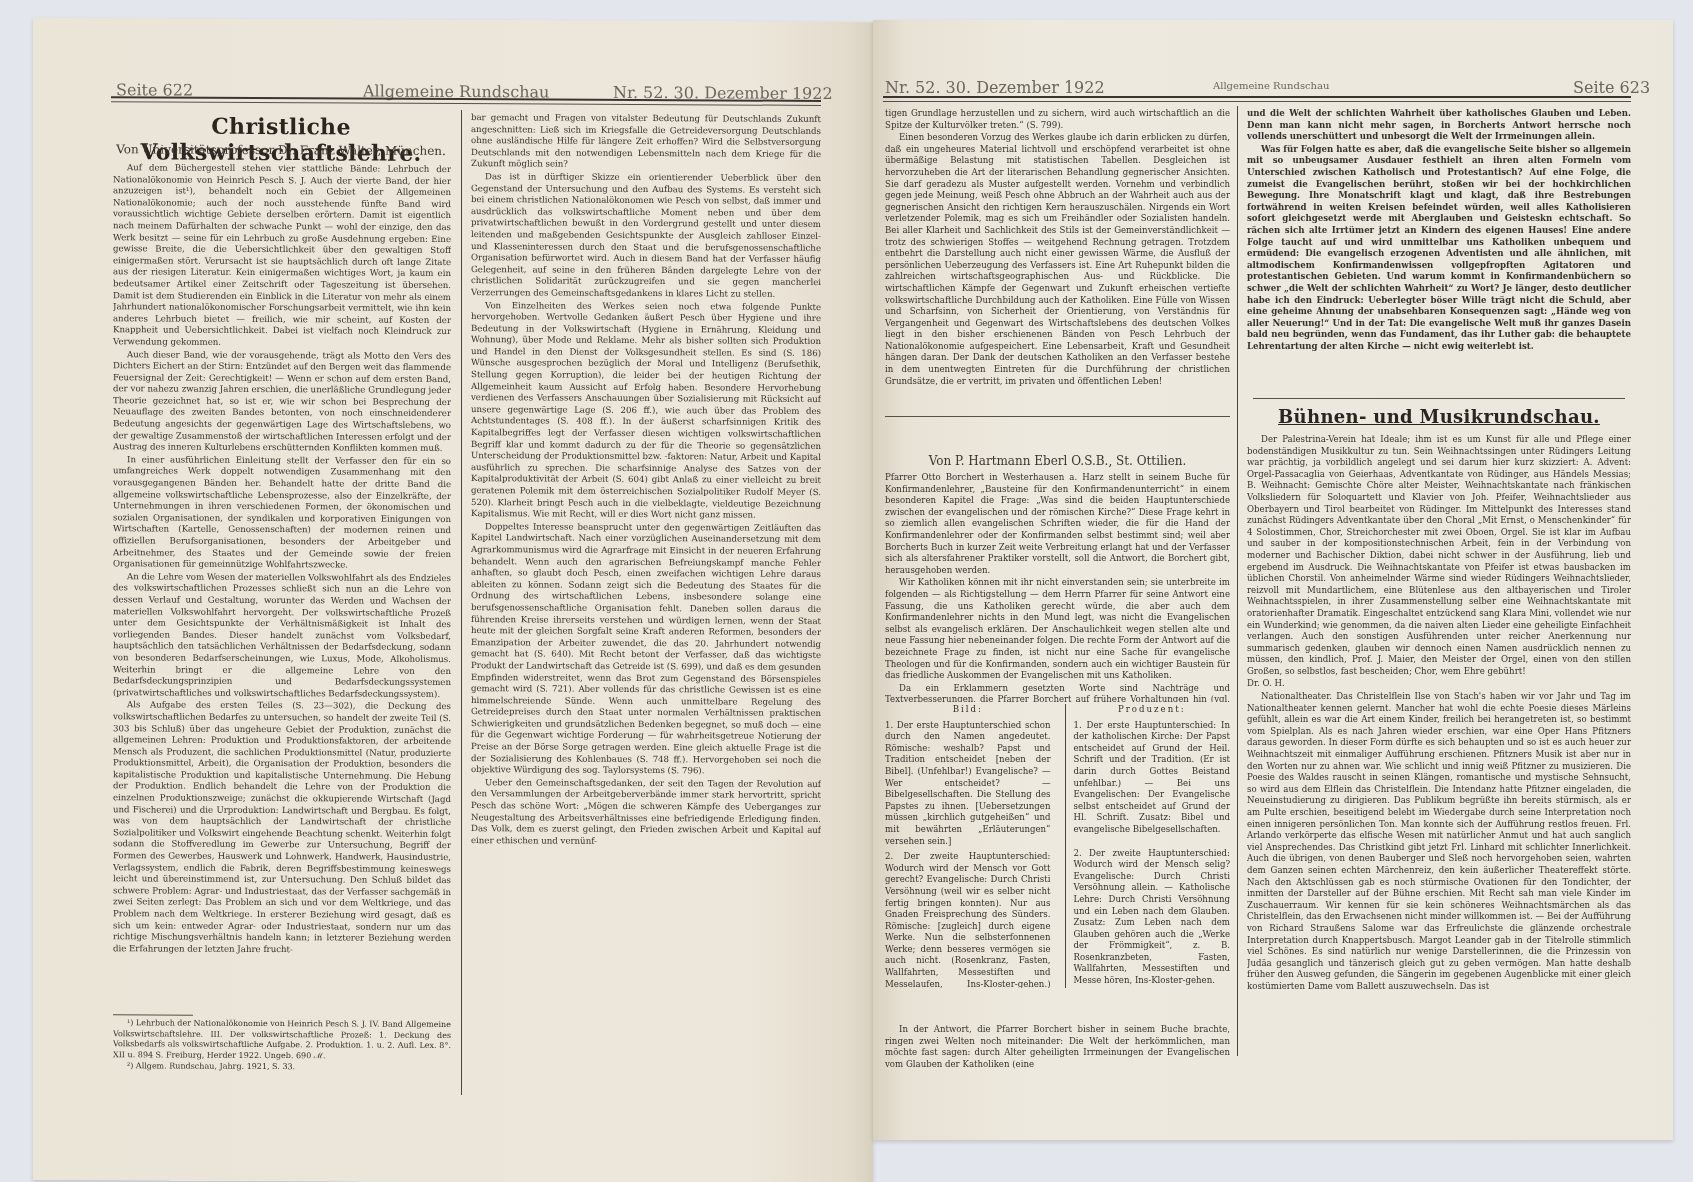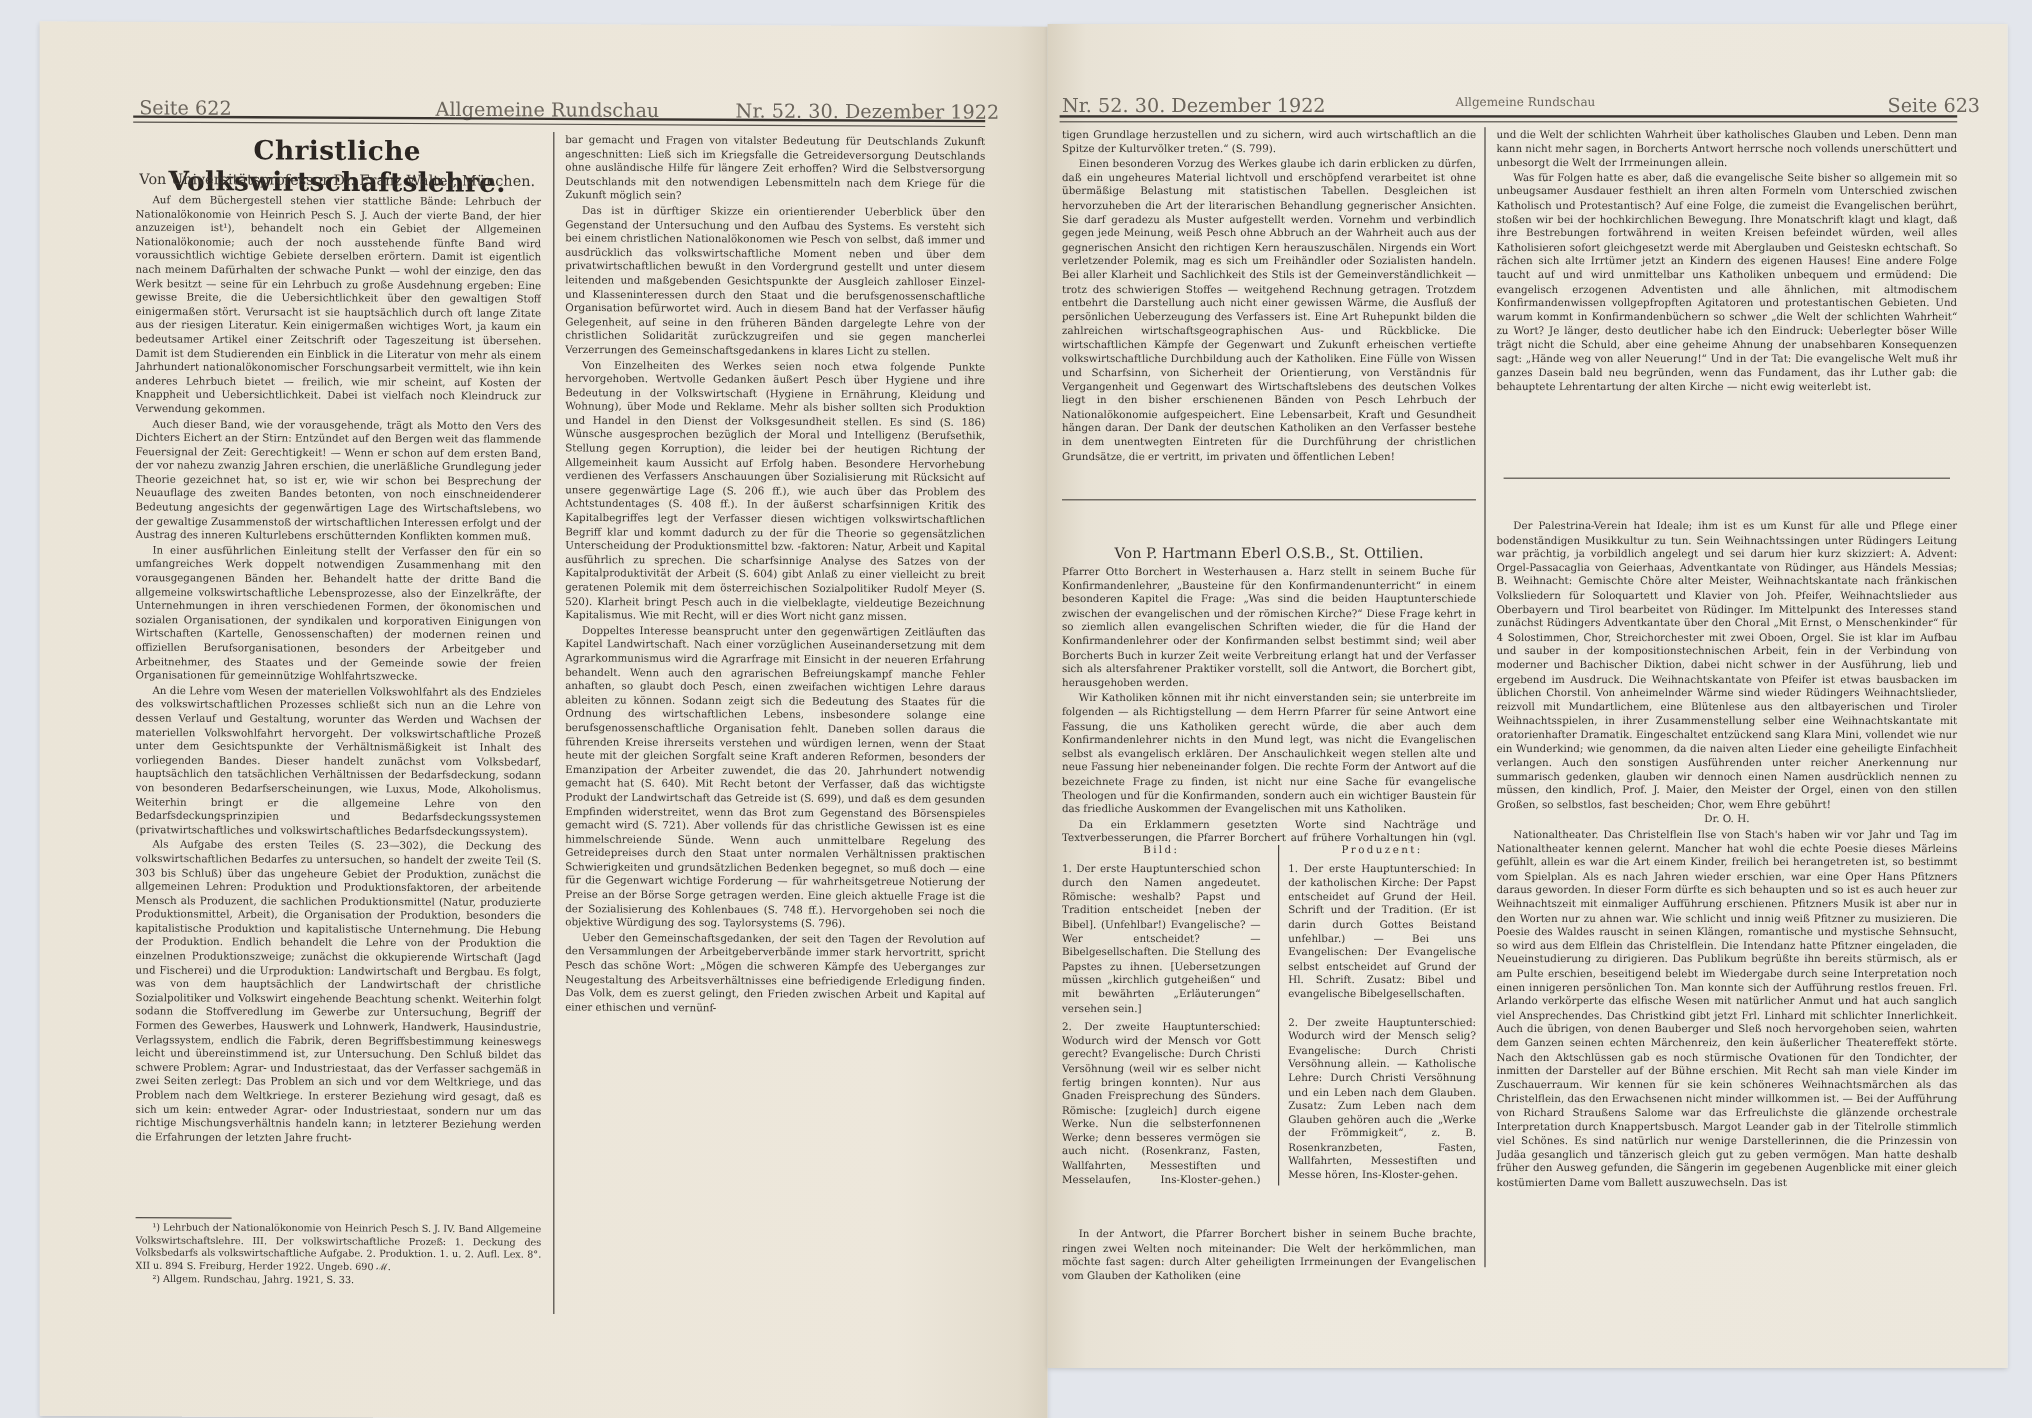--- a/index.html
+++ b/index.html
@@ -89,25 +89,26 @@
       <p style="text-indent:0">2. Der zweite Hauptunterschied: Wodurch wird der Mensch selig? Evangelische: Durch Christi Versöhnung allein. — Katholische Lehre: Durch Christi Versöhnung und ein Leben nach dem Glauben. Zusatz: Zum Leben nach dem Glauben gehören auch die „Werke der Frömmigkeit“, z. B. Rosenkranzbeten, Fasten, Wallfahrten, Messestiften und Messe hören, Ins-Kloster-gehen.</p>
     </div>
   </div>
 
   <div class="col" style="left:12px;top:1004px;width:345px;height:64px;">
     <p>In der Antwort, die Pfarrer Borchert bisher in seinem Buche brachte, ringen zwei Welten noch miteinander: Die Welt der herkömmlichen, man möchte fast sagen: durch Alter geheiligten Irrmeinungen der Evangelischen vom Glauben der Katholiken (eine</p>
   </div>
 
   <div class="vline" style="left:364px;top:86px;height:950px;"></div>
 
-  <div class="col" style="left:374px;top:88px;width:384px;height:282px;">
+  <div class="col" style="left:374px;top:88px;width:384px;height:282px;font-weight:bold;">
     <p style="text-indent:0">und die Welt der schlichten Wahrheit über katholisches Glauben und Leben. Denn man kann nicht mehr sagen, in Borcherts Antwort herrsche noch vollends unerschüttert und unbesorgt die Welt der Irrmeinungen allein.</p>
     <p>Was für Folgen hatte es aber, daß die evangelische Seite bisher so allgemein mit so unbeugsamer Ausdauer festhielt an ihren alten Formeln vom Unterschied zwischen Katholisch und Protestantisch? Auf eine Folge, die zumeist die Evangelischen berührt, stoßen wir bei der hochkirchlichen Bewegung. Ihre Monatschrift klagt und klagt, daß ihre Bestrebungen fortwährend in weiten Kreisen befeindet würden, weil alles Katholisieren sofort gleichgesetzt werde mit Aberglauben und Geisteskn echtschaft. So rächen sich alte Irrtümer jetzt an Kindern des eigenen Hauses! Eine andere Folge taucht auf und wird unmittelbar uns Katholiken unbequem und ermüdend: Die evangelisch erzogenen Adventisten und alle ähnlichen, mit altmodischem Konfirmandenwissen vollgepfropften Agitatoren und protestantischen Gebieten. Und warum kommt in Konfirmandenbüchern so schwer „die Welt der schlichten Wahrheit“ zu Wort? Je länger, desto deutlicher habe ich den Eindruck: Ueberlegter böser Wille trägt nicht die Schuld, aber eine geheime Ahnung der unabsehbaren Konsequenzen sagt: „Hände weg von aller Neuerung!“ Und in der Tat: Die evangelische Welt muß ihr ganzes Dasein bald neu begründen, wenn das Fundament, das ihr Luther gab: die behauptete Lehrentartung der alten Kirche — nicht ewig weiterlebt ist.</p>
   </div>
   <div class="rule thin" style="left:380px;top:378px;width:372px;"></div>
 
+  <div class="title" style="left:374px;top:386px;width:384px;font-size:18px;text-decoration:underline;">Bühnen- und Musikrundschau.</div>
 
   <div class="col" style="left:374px;top:414px;width:384px;height:618px;">
     <p>Der Palestrina-Verein hat Ideale; ihm ist es um Kunst für alle und Pflege einer bodenständigen Musikkultur zu tun. Sein Weihnachtssingen unter Rüdingers Leitung war prächtig, ja vorbildlich angelegt und sei darum hier kurz skizziert: A. Advent: Orgel-Passacaglia von Geierhaas, Adventkantate von Rüdinger, aus Händels Messias; B. Weihnacht: Gemischte Chöre alter Meister, Weihnachtskantate nach fränkischen Volksliedern für Soloquartett und Klavier von Joh. Pfeifer, Weihnachtslieder aus Oberbayern und Tirol bearbeitet von Rüdinger. Im Mittelpunkt des Interesses stand zunächst Rüdingers Adventkantate über den Choral „Mit Ernst, o Menschenkinder“ für 4 Solostimmen, Chor, Streichorchester mit zwei Oboen, Orgel. Sie ist klar im Aufbau und sauber in der kompositionstechnischen Arbeit, fein in der Verbindung von moderner und Bachischer Diktion, dabei nicht schwer in der Ausführung, lieb und ergebend im Ausdruck. Die Weihnachtskantate von Pfeifer ist etwas bausbacken im üblichen Chorstil. Von anheimelnder Wärme sind wieder Rüdingers Weihnachtslieder, reizvoll mit Mundartlichem, eine Blütenlese aus den altbayerischen und Tiroler Weihnachtsspielen, in ihrer Zusammenstellung selber eine Weihnachtskantate mit oratorienhafter Dramatik. Eingeschaltet entzückend sang Klara Mini, vollendet wie nur ein Wunderkind; wie genommen, da die naiven alten Lieder eine geheiligte Einfachheit verlangen. Auch den sonstigen Ausführenden unter reicher Anerkennung nur summarisch gedenken, glauben wir dennoch einen Namen ausdrücklich nennen zu müssen, den kindlich, Prof. J. Maier, den Meister der Orgel, einen von den stillen Großen, so selbstlos, fast bescheiden; Chor, wem Ehre gebührt!</p>
-    <p style="text-align:center;text-indent:0">Dr. O. H.</p>
+    <p style="text-align:left;text-indent:0">Dr. O. H.</p>
     <p>Nationaltheater. Das Christelflein Ilse von Stach's haben wir vor Jahr und Tag im Nationaltheater kennen gelernt. Mancher hat wohl die echte Poesie dieses Märleins gefühlt, allein es war die Art einem Kinder, freilich bei herangetreten ist, so bestimmt vom Spielplan. Als es nach Jahren wieder erschien, war eine Oper Hans Pfitzners daraus geworden. In dieser Form dürfte es sich behaupten und so ist es auch heuer zur Weihnachtszeit mit einmaliger Aufführung erschienen. Pfitzners Musik ist aber nur in den Worten nur zu ahnen war. Wie schlicht und innig weiß Pfitzner zu musizieren. Die Poesie des Waldes rauscht in seinen Klängen, romantische und mystische Sehnsucht, so wird aus dem Elflein das Christelflein. Die Intendanz hatte Pfitzner eingeladen, die Neueinstudierung zu dirigieren. Das Publikum begrüßte ihn bereits stürmisch, als er am Pulte erschien, beseitigend belebt im Wiedergabe durch seine Interpretation noch einen innigeren persönlichen Ton. Man konnte sich der Aufführung restlos freuen. Frl. Arlando verkörperte das elfische Wesen mit natürlicher Anmut und hat auch sanglich viel Ansprechendes. Das Christkind gibt jetzt Frl. Linhard mit schlichter Innerlichkeit. Auch die übrigen, von denen Bauberger und Sleß noch hervorgehoben seien, wahrten dem Ganzen seinen echten Märchenreiz, den kein äußerlicher Theatereffekt störte. Nach den Aktschlüssen gab es noch stürmische Ovationen für den Tondichter, der inmitten der Darsteller auf der Bühne erschien. Mit Recht sah man viele Kinder im Zuschauerraum. Wir kennen für sie kein schöneres Weihnachtsmärchen als das Christelflein, das den Erwachsenen nicht minder willkommen ist. — Bei der Aufführung von Richard Straußens Salome war das Erfreulichste die glänzende orchestrale Interpretation durch Knappertsbusch. Margot Leander gab in der Titelrolle stimmlich viel Schönes. Es sind natürlich nur wenige Darstellerinnen, die die Prinzessin von Judäa gesanglich und tänzerisch gleich gut zu geben vermögen. Man hatte deshalb früher den Ausweg gefunden, die Sängerin im gegebenen Augenblicke mit einer gleich kostümierten Dame vom Ballett auszuwechseln. Das ist</p>
   </div>
 </div>
 
 </body></html>

